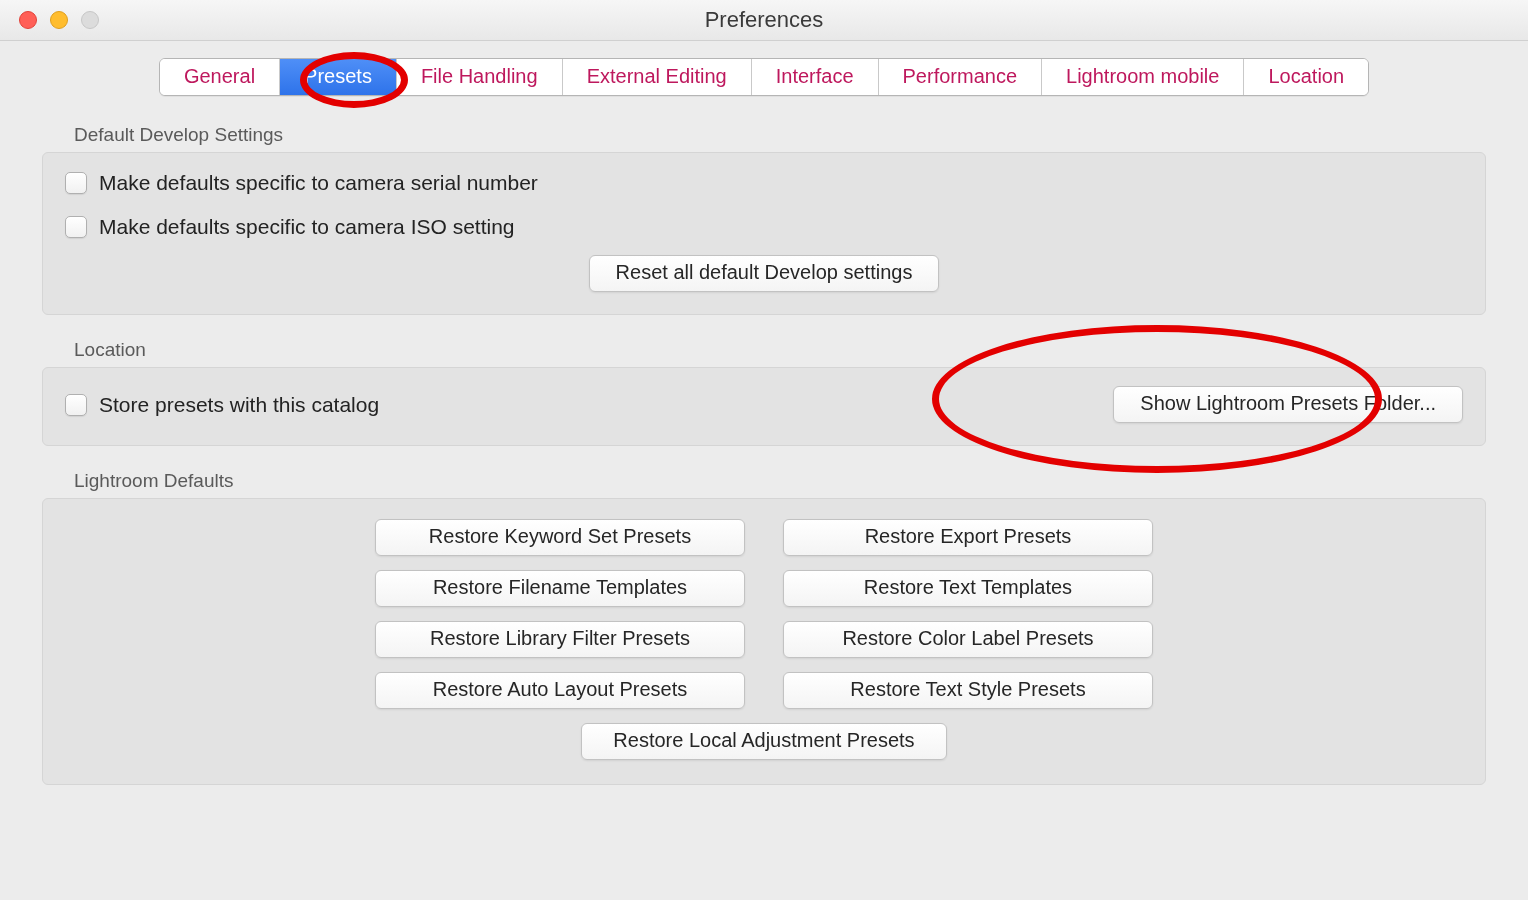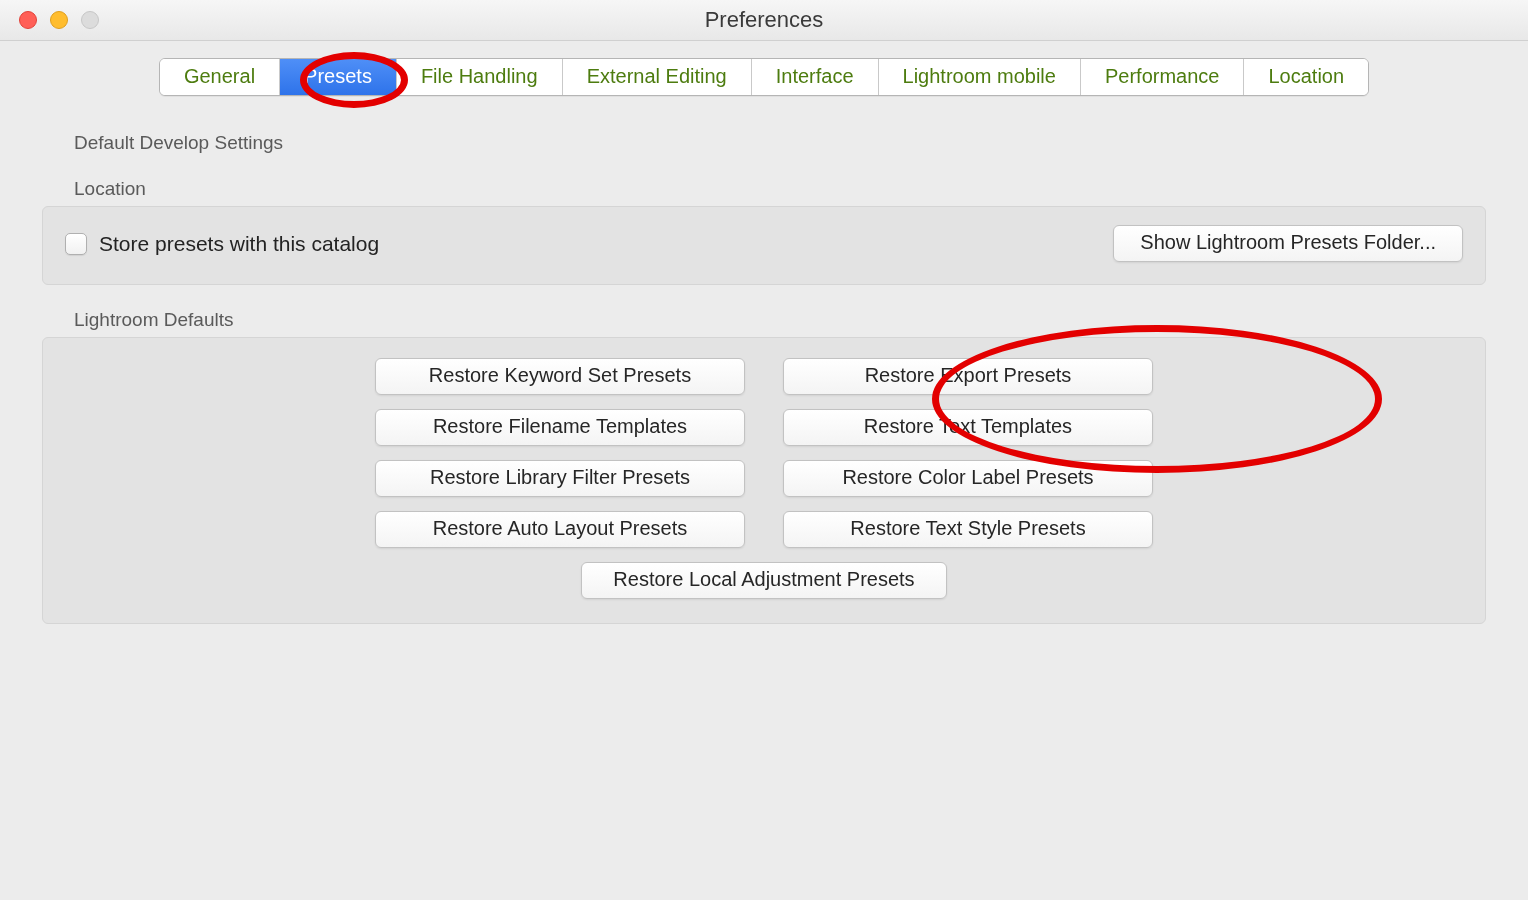--- a/index.html
+++ b/index.html
@@ -55,21 +55,21 @@
       display: flex;
       border: 1px solid #b5b5b5;
       border-radius: 6px;
       overflow: hidden;
       background: #fff;
       box-shadow: 0 1px 0 rgba(0,0,0,0.05);
     }
     .tab {
       padding: 4px 24px 6px;
       font-size: 20px;
-      color: #4d7c0f;
+      color: #be185d;
       background: #fff;
       border-right: 1px solid #c9c9c9;
       cursor: pointer;
       line-height: 1.3;
     }
     .tab:last-child { border-right: none; }
     .tab.active {
       background: #3b82f6;
       background: linear-gradient(#4f8ff7, #2e73ea);
       color: #fff;
@@ -144,21 +144,21 @@
     }
     .circle-annotation {
       position: absolute;
       border: 7px solid #e30000;
       border-radius: 50%;
       pointer-events: none;
       z-index: 10;
     }
     .circle1 { left: 300px; top: 52px; width: 108px; height: 56px; }
     .circle2 { left: 932px; top: 325px; width: 450px; height: 148px; }
-    .first-section-label { margin-top: 20px; }
+    .first-section-label { margin-top: 12px; }
     .first-panel { padding-top: 8px; }
   </style>
 </head>
 <body>
 
 <div class="window" style="position:relative;">
 
   <div class="titlebar">
     <div class="traffic-lights">
       <div class="traffic-light tl-close"></div>
@@ -168,31 +168,44 @@
     <div class="titlebar-title">Preferences</div>
   </div>
 
   <div class="tabbar-wrap">
     <div class="tabbar">
       <div class="tab">General</div>
       <div class="tab active">Presets</div>
       <div class="tab">File Handling</div>
       <div class="tab">External Editing</div>
       <div class="tab">Interface</div>
+      <div class="tab">Performance</div>
       <div class="tab">Lightroom mobile</div>
-      <div class="tab">Performance</div>
       <div class="tab">Location</div>
     </div>
   </div>
 
   <div class="circle-annotation circle1"></div>
 
   <div class="content">
 
     <div class="section-label first-section-label">Default Develop Settings</div>
+    <div class="panel first-panel">
+      <div class="checkbox-row">
+        <div class="checkbox"></div>
+        <span>Make defaults specific to camera serial number</span>
+      </div>
+      <div class="checkbox-row">
+        <div class="checkbox"></div>
+        <span>Make defaults specific to camera ISO setting</span>
+      </div>
+      <div class="center-row">
+        <div class="mac-button">Reset all default Develop settings</div>
+      </div>
+    </div>
 
     <div class="section-label">Location</div>
     <div class="panel">
       <div class="location-row">
         <div class="checkbox-row" style="padding:0;">
           <div class="checkbox"></div>
           <span>Store presets with this catalog</span>
         </div>
         <div class="mac-button">Show Lightroom Presets Folder...</div>
       </div>

